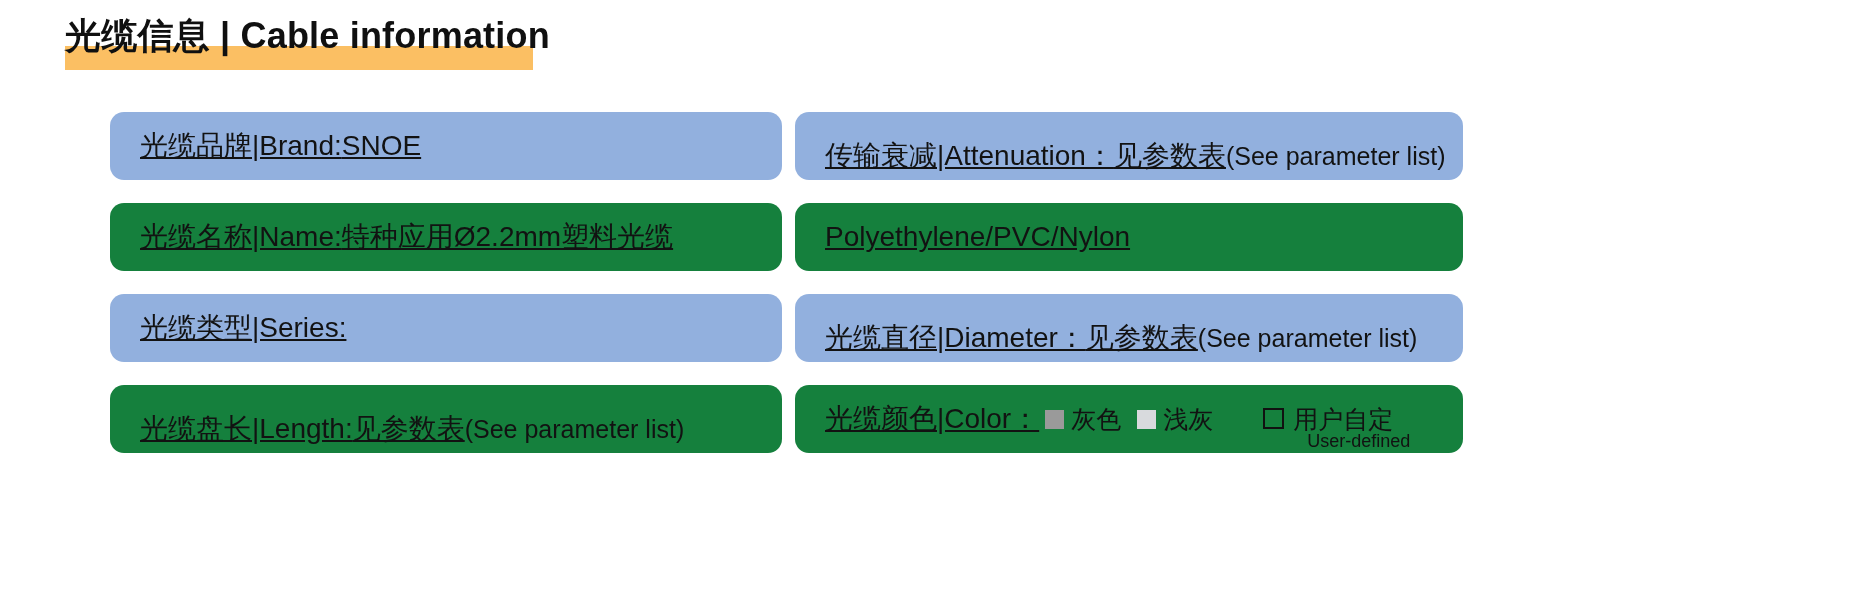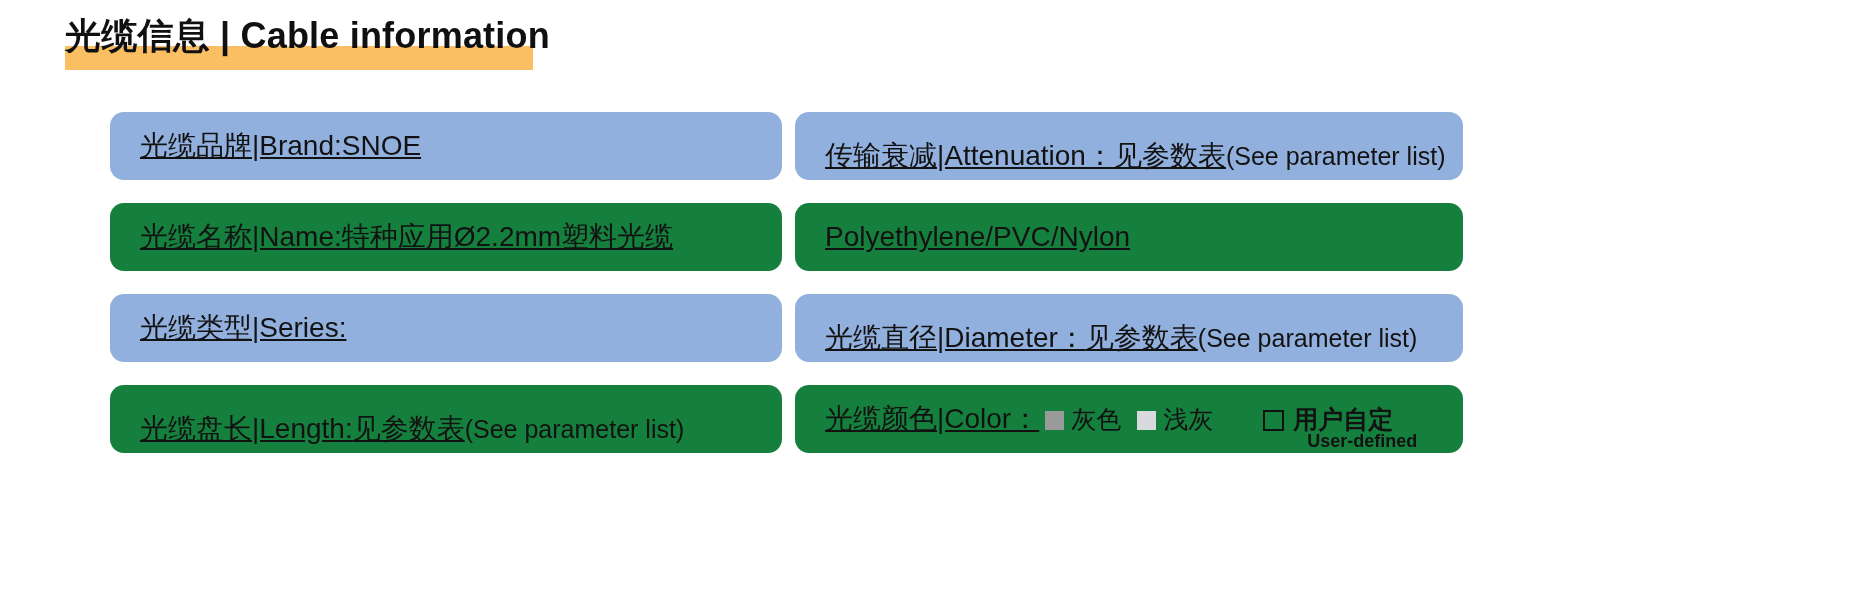--- a/index.html
+++ b/index.html
@@ -78,21 +78,20 @@
     display: flex;
     align-items: baseline;
     white-space: nowrap;
   }
   .lbl   { font-size: 28px; text-decoration: underline; }
   .small { font-size: 25px; margin-top: 23px; }
 
   
   .color-row {
     display: flex;
-    align-items: center;
     white-space: nowrap;
   }
   .swatch {
     display: inline-block;
     width: 19px;
     height: 19px;
     margin: 0 7px 0 6px;
     position: relative;
     top: 1px;
   }
@@ -103,21 +102,20 @@
     border: 2px solid #111111;
     width: 17px;
     height: 17px;
     margin-left: 40px;
   }
   .swatch-label { font-size: 25px; margin-right: 10px; }
   .userdef {
     display: inline-block;
     position: relative;
     margin-left: 2px;
-    font-weight: bold;
   }
   .userdef-cn { font-size: 25px; display: block; }
   .userdef-en {
     font-size: 18px;
     display: block;
     position: absolute;
     left: 14px;
     top: 26px;
     white-space: nowrap;
   }

